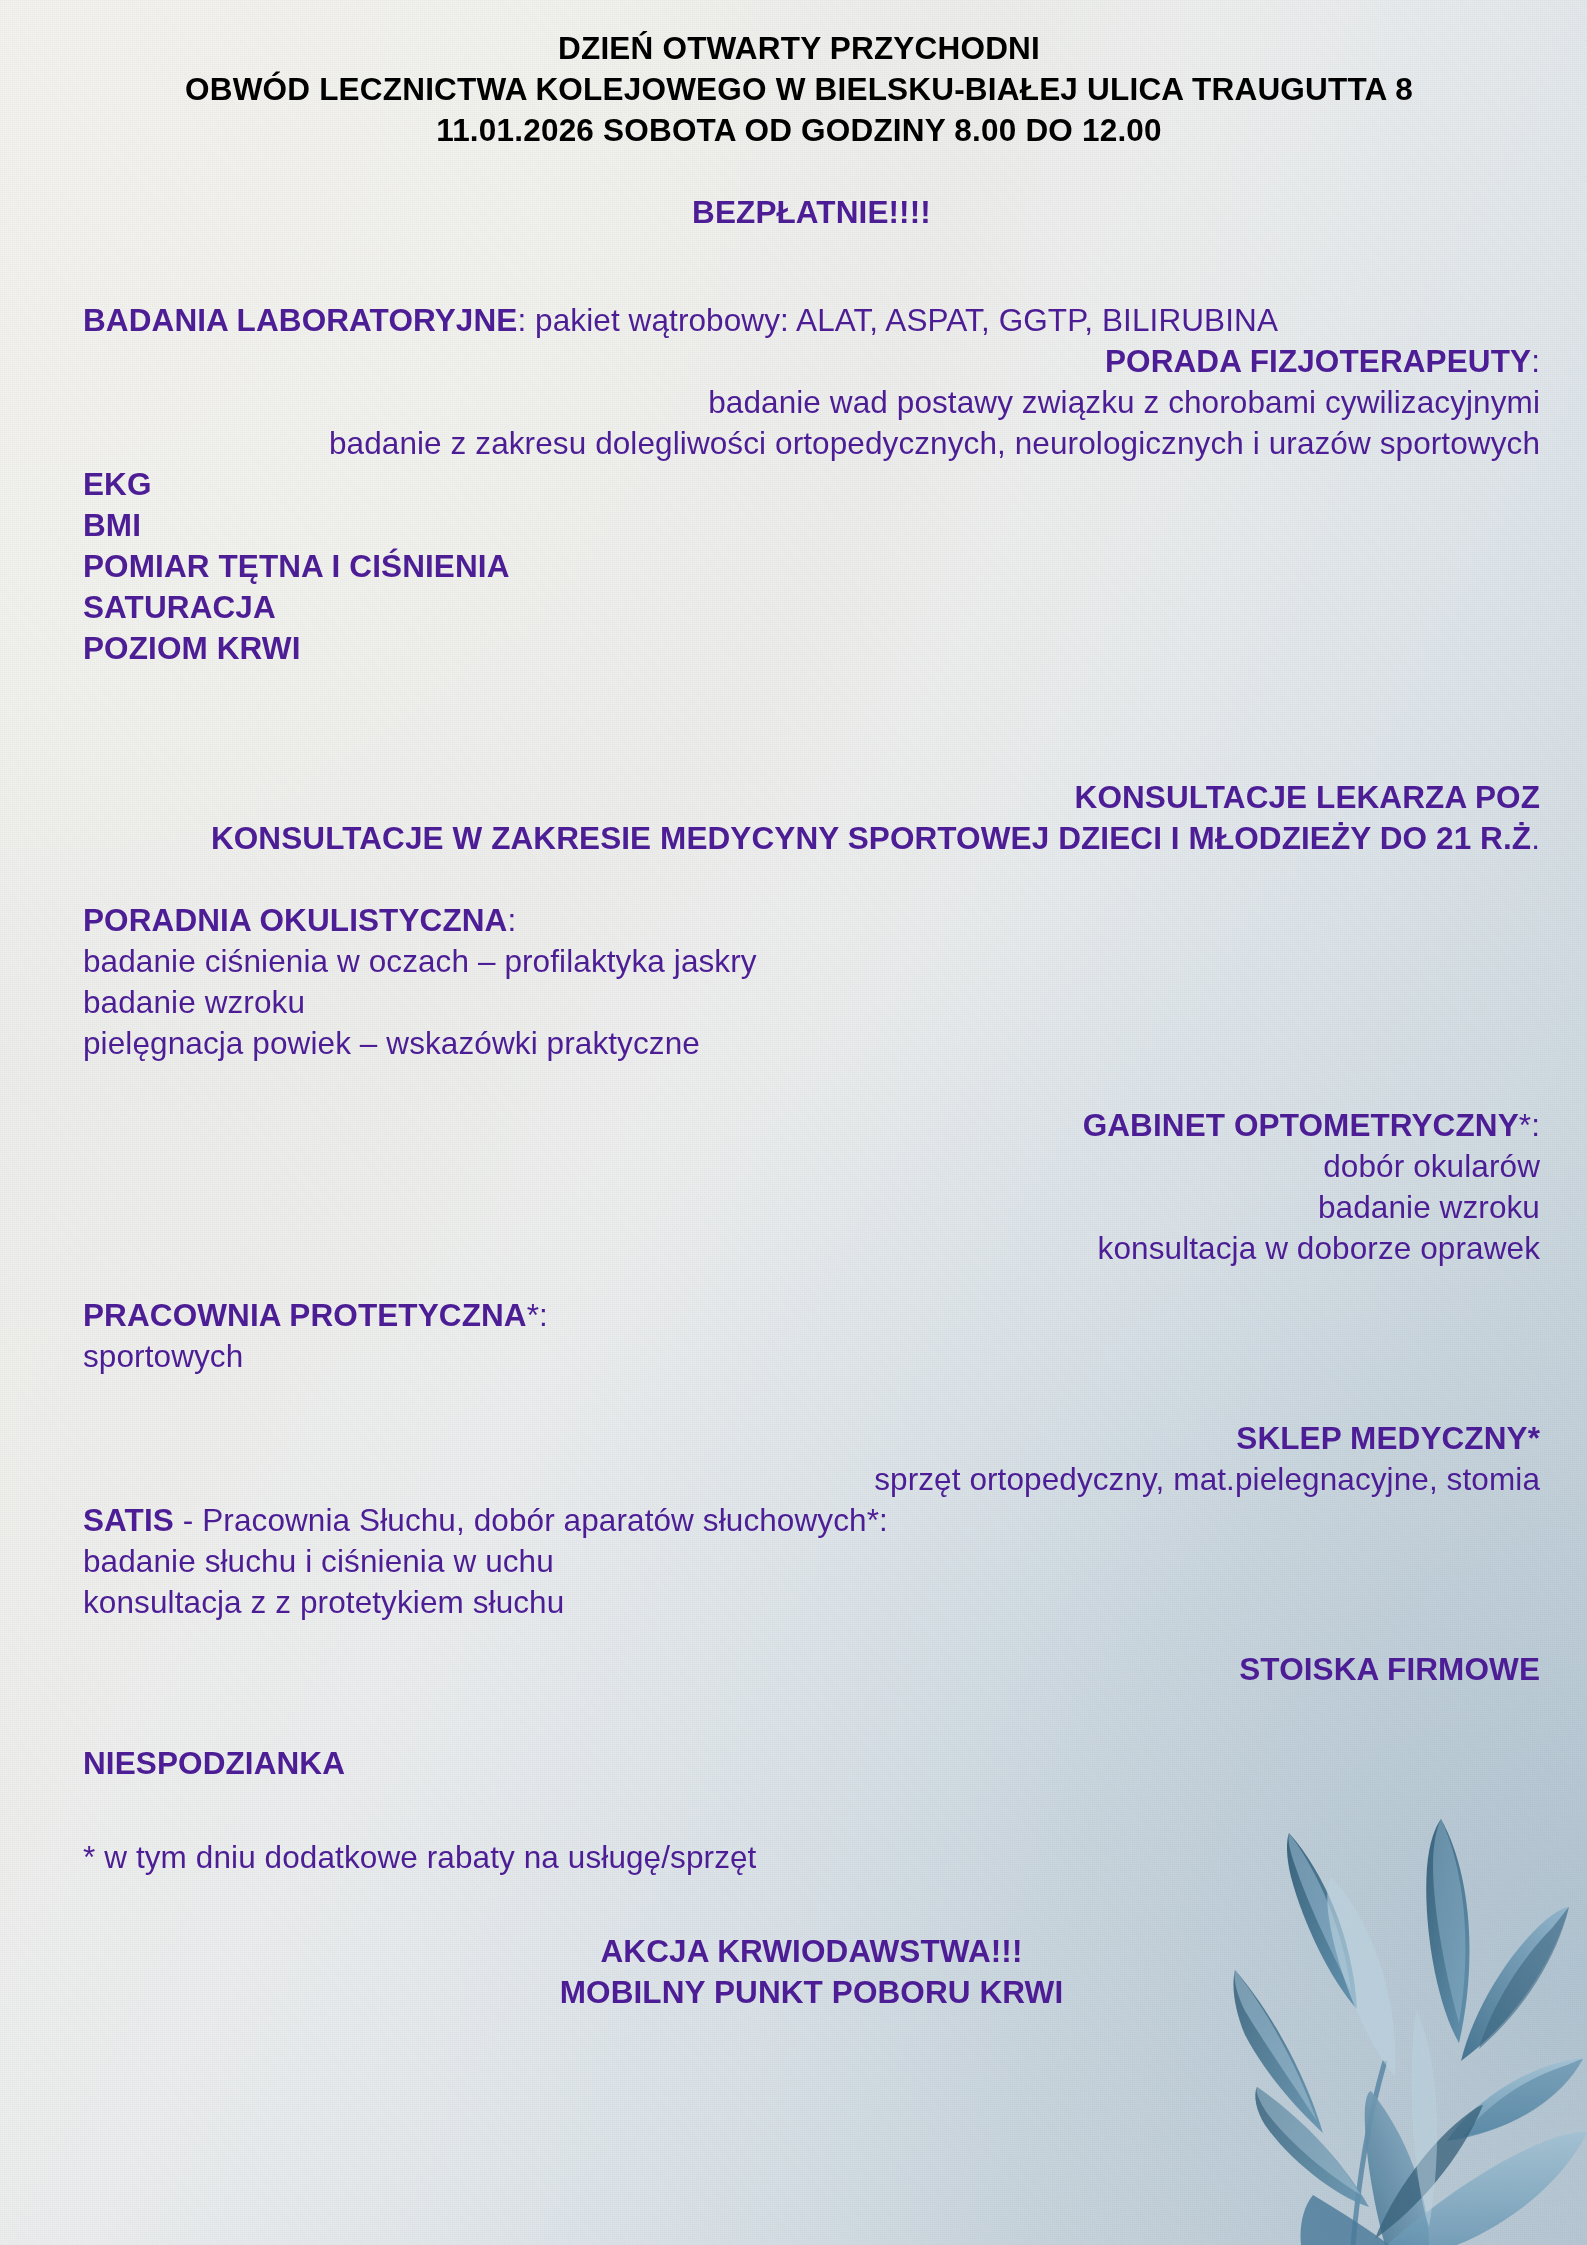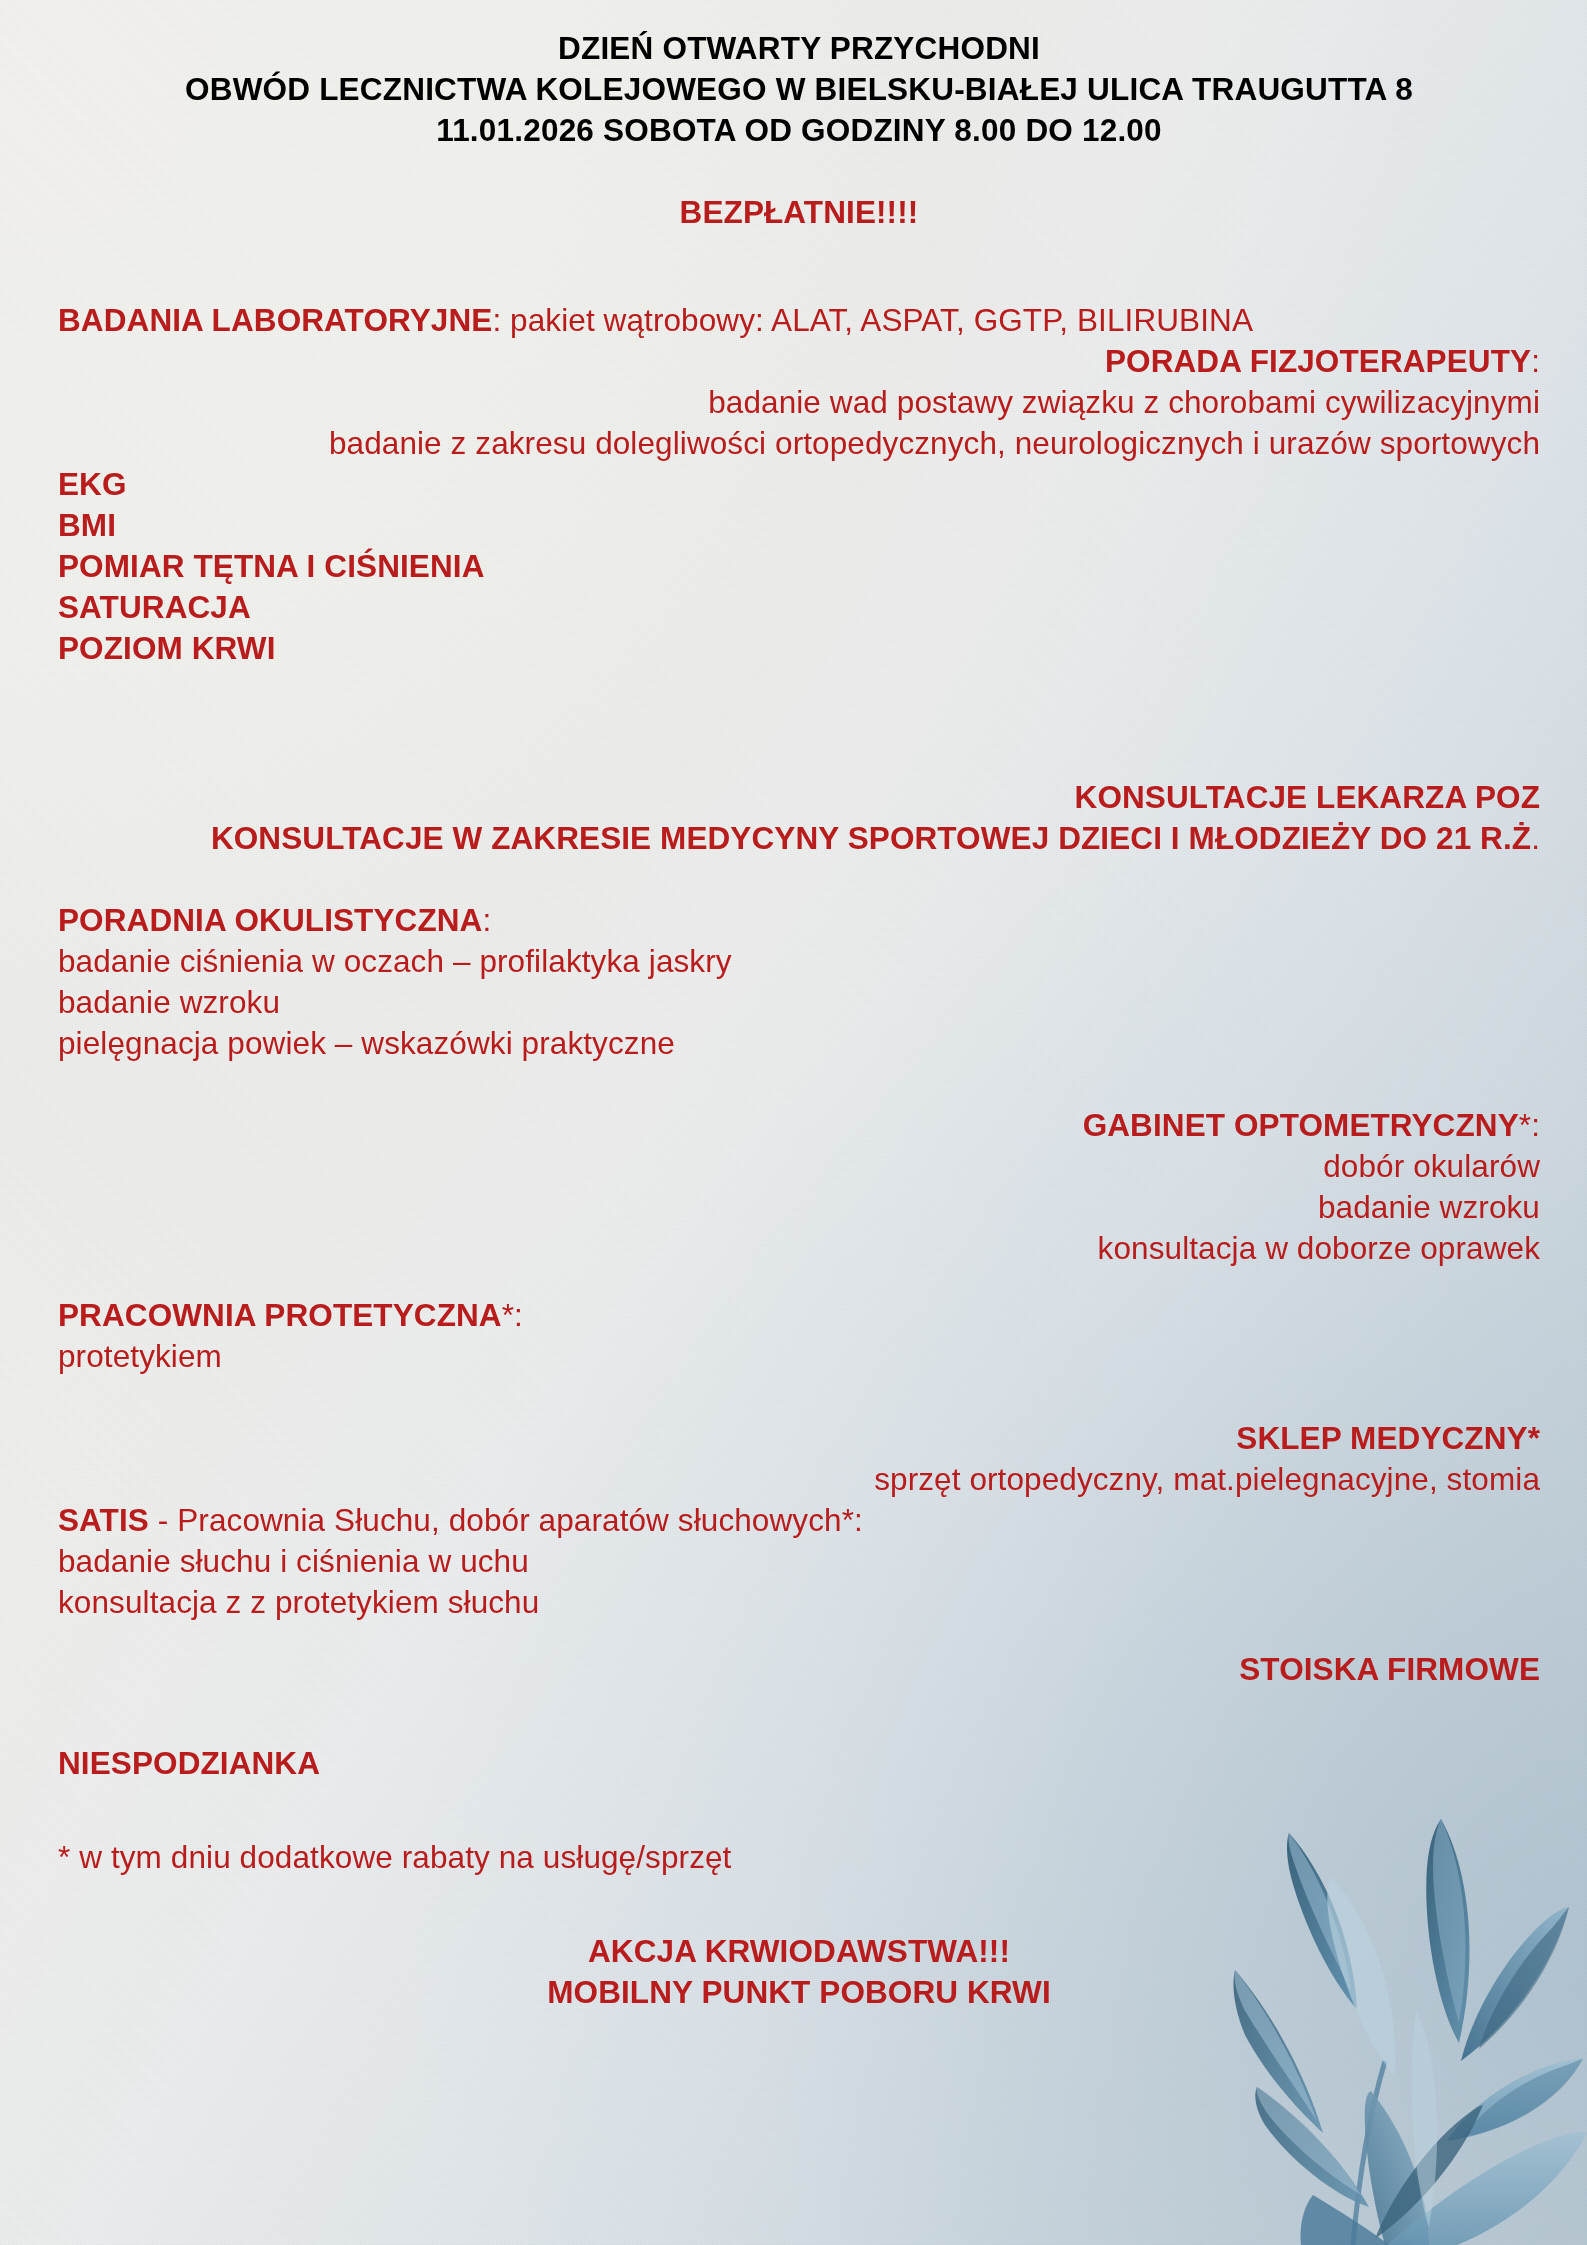--- a/index.html
+++ b/index.html
@@ -54,24 +54,25 @@
   .content {
     position: absolute;
     left: 0; top: 0;
     width: 1587px;
     padding: 0 47px 0 58px;
     box-sizing: border-box;
   }
   .line {
     font-size: 31.5px;
     line-height: 41px;
-    color: #b91c1c;
+    color: #4c1d95;
     letter-spacing: .1px;
     white-space: pre-wrap;
     font-stretch: condensed;
+    margin-left: 25px;
   }
   .title-line {
     color: #000000;
     font-weight: 700;
     font-size: 31.5px;
     line-height: 41px;
     text-align: center;
     letter-spacing: .2px;
   }
   .center { text-align: center; }
@@ -185,21 +186,21 @@
     <div class="gap-41"></div>
 
     <div class="line right"><span class="bold">GABINET OPTOMETRYCZNY</span><span>*:</span></div>
     <div class="line right">dobór okularów</div>
     <div class="line right">badanie wzroku</div>
     <div class="line right">konsultacja w doborze oprawek</div>
 
     <div class="gap-26"></div>
 
     <div class="line left"><span class="bold">PRACOWNIA PROTETYCZNA</span><span>*:</span></div>
-    <div class="line left">protetykiem</div>
+    <div class="line left">sportowych</div>
 
     <div class="gap-41"></div>
 
     <div class="line right bold">SKLEP MEDYCZNY*</div>
     <div class="line right">sprzęt ortopedyczny, mat.pielegnacyjne, stomia</div>
 
     <div class="line left"><span class="bold">SATIS</span><span> - Pracownia Słuchu, dobór aparatów słuchowych*:</span></div>
     <div class="line left">badanie słuchu i ciśnienia w uchu</div>
     <div class="line left">konsultacja z z protetykiem słuchu</div>
 

